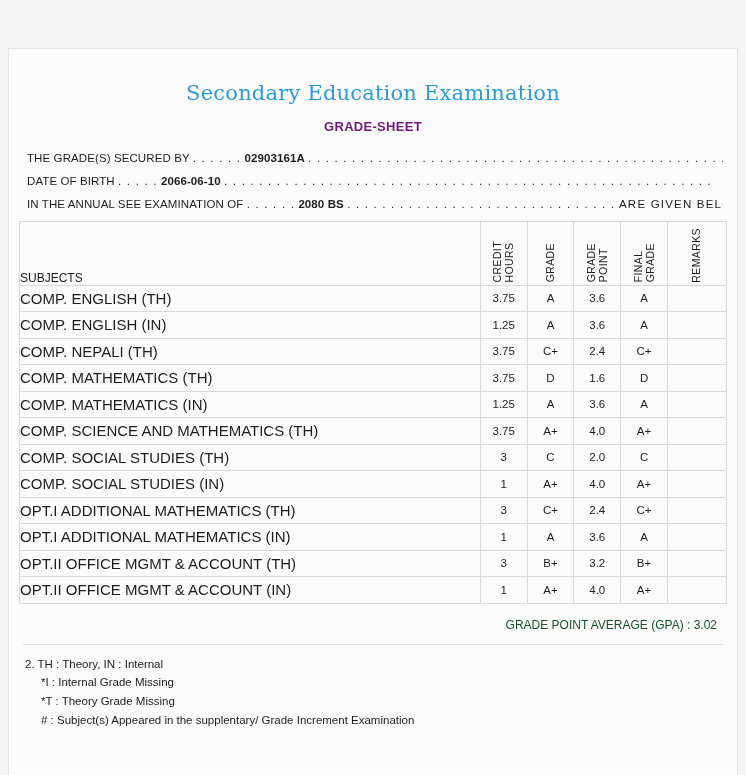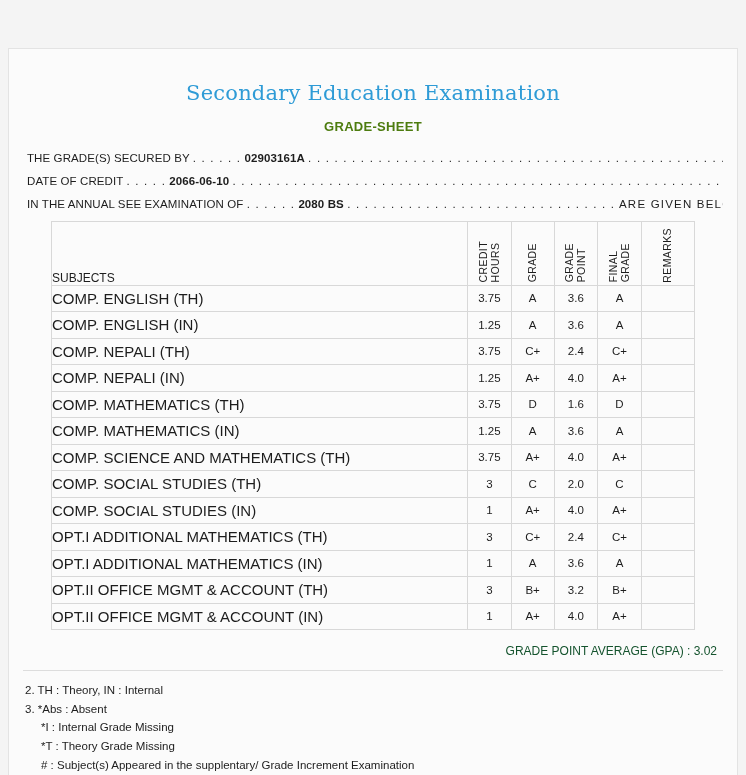--- a/index.html
+++ b/index.html
@@ -32,21 +32,21 @@
     text-align: center;
     color: #2e9bd6;
     font-size: 21px;
     font-family: "DejaVu Serif", serif;
     font-weight: normal;
     margin-top: 32px;
     letter-spacing: 0.2px;
   }
   .subtitle {
     text-align: center;
-    color: #4d7c0f;
+    color: #701a75;
     font-size: 13px;
     font-weight: bold;
     margin-top: 14px;
     letter-spacing: 0.3px;
   }
   .infoblock {
     margin-top: 18px;
     padding: 0 14px 0 18px;
   }
   .inforow {
@@ -55,21 +55,21 @@
     margin-bottom: 11px;
     white-space: nowrap;
     overflow: hidden;
     letter-spacing: 0.1px;
   }
   .inforow .lbl { }
   .inforow .val { font-weight: bold; }
   .inforow .dots { letter-spacing: 1.2px; }
 
   table.grades {
-    width: 644px;
+    width: 708px;
     margin: 8px auto 0 auto;
     border-collapse: collapse;
     font-size: 11.5px;
     color: #1d1d1d;
   }
   table.grades th, table.grades td {
     border: 1px solid #d8d8d8;
     padding: 0;
   }
   thead th {
@@ -142,21 +142,21 @@
     <div class="subtitle">GRADE-SHEET</div>
 
     <div class="infoblock">
       <div class="inforow">
         <span class="lbl">THE GRADE(S) SECURED BY</span>
         <span class="dots">. . . . . .</span>
         <span class="val">02903161A</span>
         <span class="dots">. . . . . . . . . . . . . . . . . . . . . . . . . . . . . . . . . . . . . . . . . . . . . . . . . . . . . . . .</span>
       </div>
       <div class="inforow">
-        <span class="lbl">DATE OF CREDIT</span>
+        <span class="lbl">DATE OF BIRTH</span>
         <span class="dots">. . . . .</span>
         <span class="val">2066-06-10</span>
         <span class="dots">. . . . . . . . . . . . . . . . . . . . . . . . . . . . . . . . . . . . . . . . . . . . . . . . . . . . . . . .</span>
       </div>
       <div class="inforow">
         <span class="lbl">IN THE ANNUAL SEE EXAMINATION OF</span>
         <span class="dots">. . . . . .</span>
         <span class="val">2080 BS</span>
         <span class="dots">. . . . . . . . . . . . . . . . . . . . . . . . . . . . . . . ARE GIVEN BELOW . . .</span>
       </div>
@@ -195,28 +195,20 @@
         </tr>
         <tr>
           <td class="subj">COMP. NEPALI (TH)</td>
           <td class="ctr">3.75</td>
           <td class="ctr">C+</td>
           <td class="ctr">2.4</td>
           <td class="ctr">C+</td>
           <td class="ctr"></td>
         </tr>
         <tr>
-          <td class="subj">COMP. NEPALI (IN)</td>
-          <td class="ctr">1.25</td>
-          <td class="ctr">A+</td>
-          <td class="ctr">4.0</td>
-          <td class="ctr">A+</td>
-          <td class="ctr"></td>
-        </tr>
-        <tr>
           <td class="subj">COMP. MATHEMATICS (TH)</td>
           <td class="ctr">3.75</td>
           <td class="ctr">D</td>
           <td class="ctr">1.6</td>
           <td class="ctr">D</td>
           <td class="ctr"></td>
         </tr>
         <tr>
           <td class="subj">COMP. MATHEMATICS (IN)</td>
           <td class="ctr">1.25</td>
@@ -283,21 +275,20 @@
         </tr>
       </tbody>
     </table>
 
     <div class="gpa-row">GRADE POINT AVERAGE (GPA) : 3.02</div>
 
     <hr class="divider">
 
     <div class="notes">
       <div>2. TH : Theory, IN : Internal</div>
-      <div>3. *Abs : Absent</div>
       <div class="indent">*I : Internal Grade Missing</div>
       <div class="indent">*T : Theory Grade Missing</div>
       <div class="indent"># : Subject(s) Appeared in the supplentary/ Grade Increment Examination</div>
 
     </div>
 
   </div>
 </div>
 
 </body></html>

